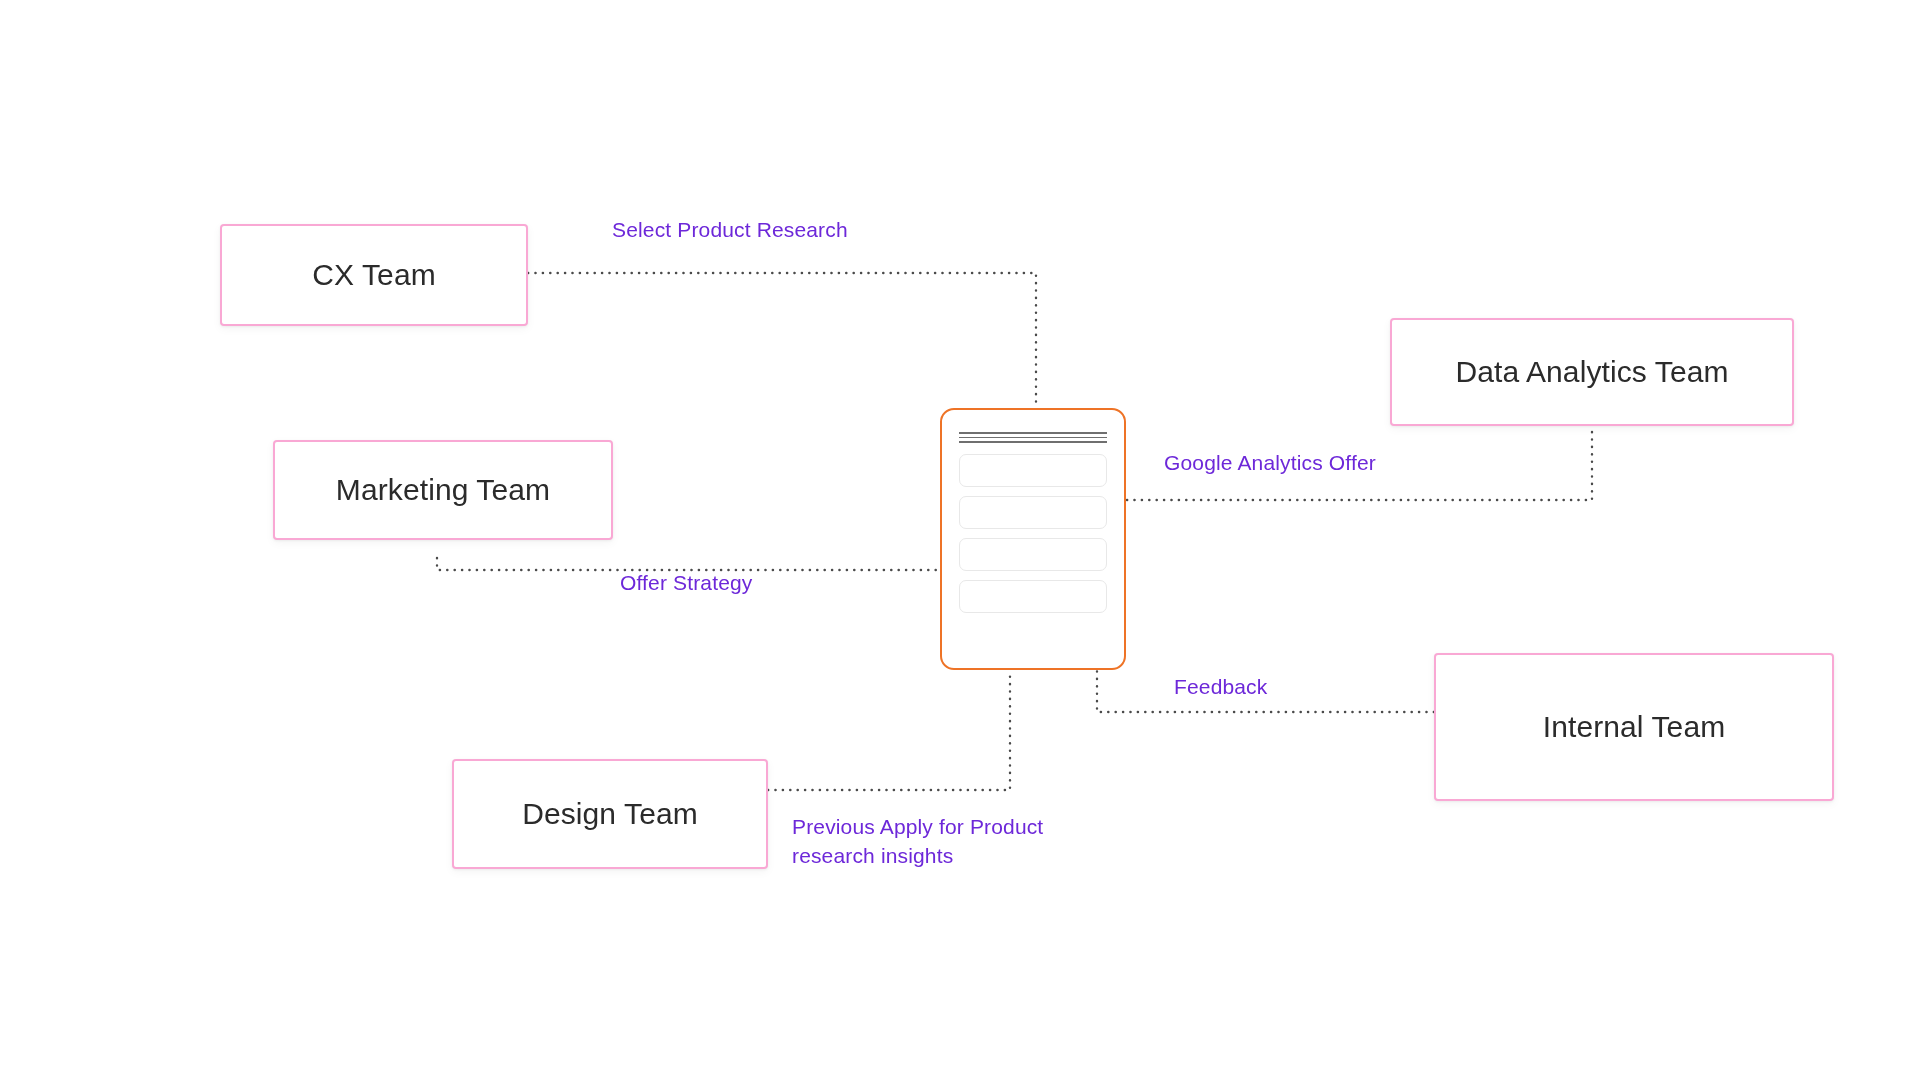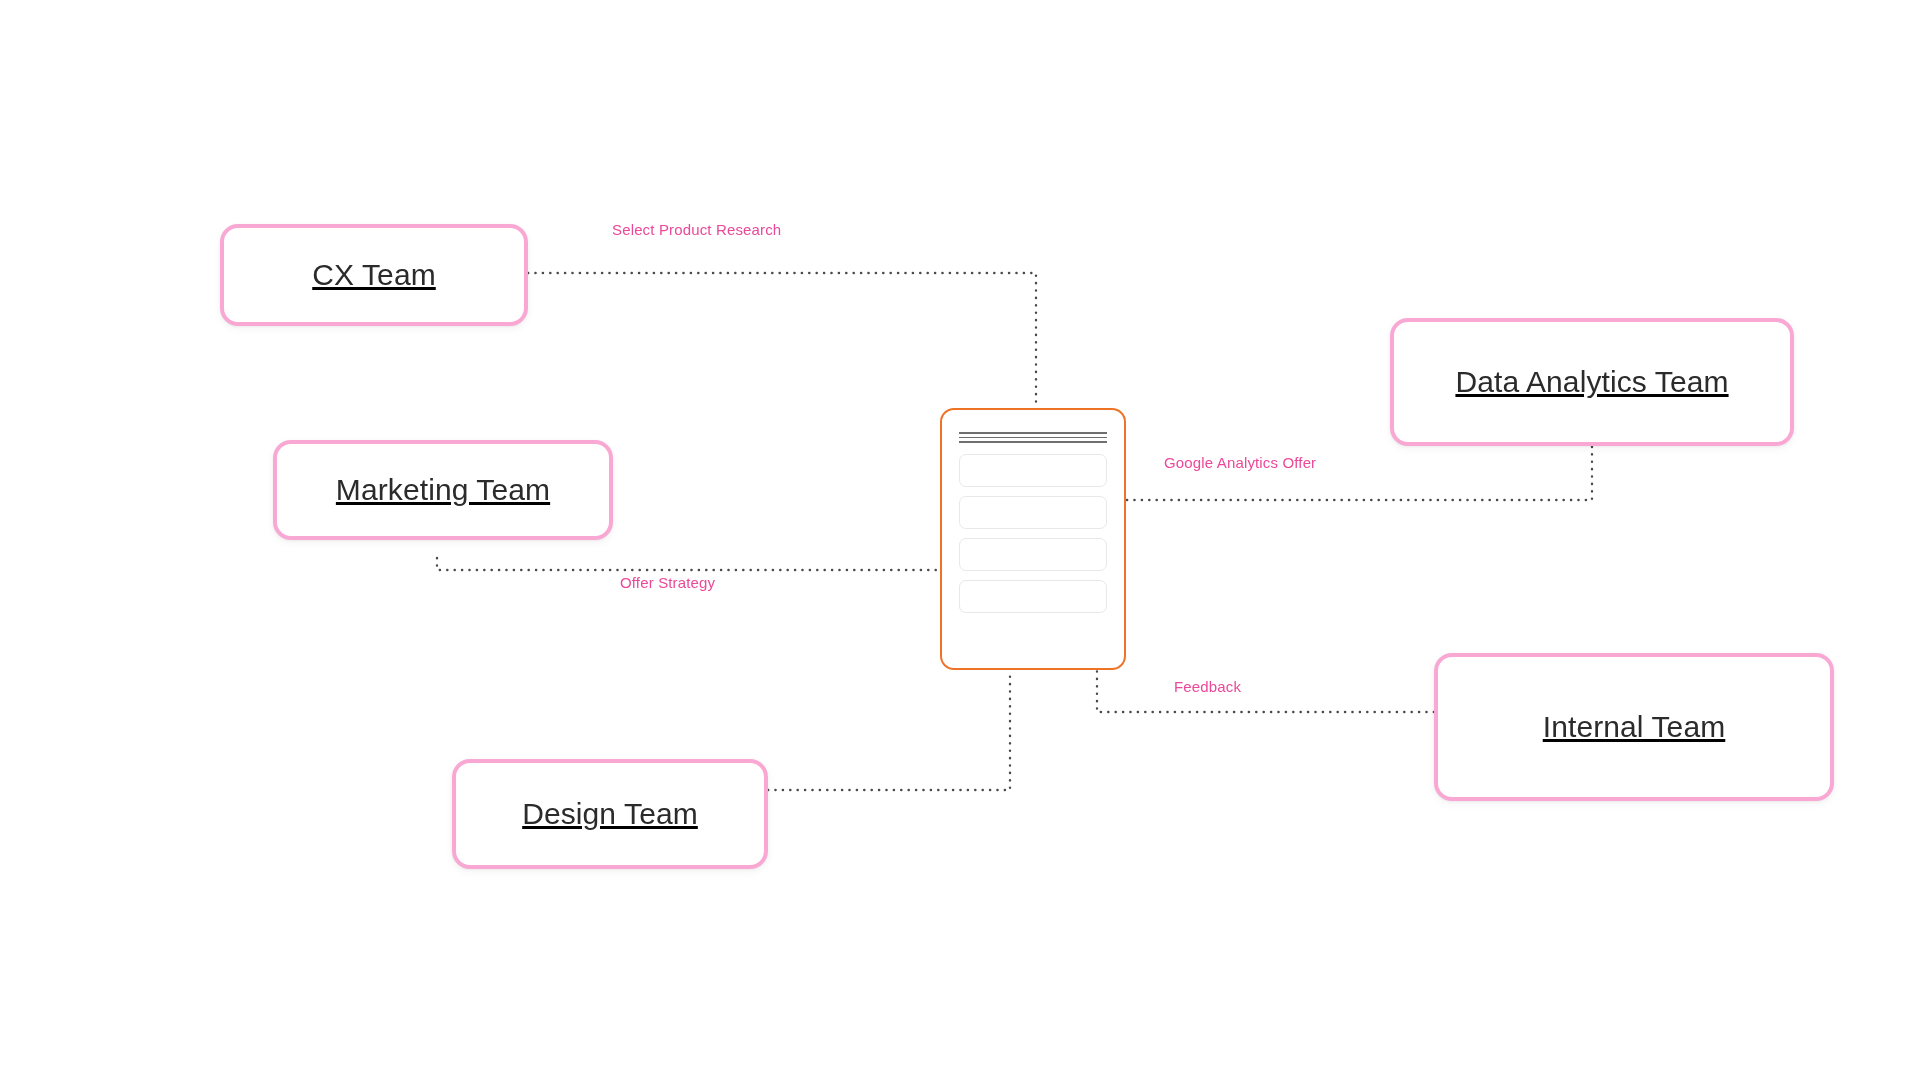--- a/index.html
+++ b/index.html
@@ -34,27 +34,26 @@
     stroke-width: 2.4;
     stroke-linecap: round;
     stroke-dasharray: 0.2 7.2;
   }
 
   
   .team-node {
     position: absolute;
     box-sizing: border-box;
     background: #ffffff;
-    border: 4px solid #f9a8d4;
-    border-radius: 18px;
+    border: 2px solid #f9a8d4;
+    border-radius: 4px;
     box-shadow: 0 1px 3px rgba(0,0,0,0.055), 0 3px 10px rgba(0,0,0,0.045);
     display: flex;
     align-items: center;
     justify-content: center;
-    text-decoration: underline;
   }
   .team-node-label {
     font-size: 30px;
     line-height: 1.2;
     color: #2b2b2b;
     letter-spacing: 0.1px;
     white-space: nowrap;
   }
 
   
@@ -92,22 +91,22 @@
     box-sizing: border-box;
     height: 33px;
     border: 1px solid #e8e8e8;
     border-radius: 7px;
     background: #ffffff;
   }
 
   
   .edge-label {
     position: absolute;
-    color: #ec4899;
-    font-size: 15px;
+    color: #6d28d9;
+    font-size: 21px;
     line-height: 29px;
     letter-spacing: 0.15px;
     white-space: pre-line;
   }
 </style>
 </head>
 <body>
 
 <div id="canvas">
 
@@ -129,21 +128,21 @@
   </div>
 
   <div class="team-node" id="node-marketing-team" style="left:273px; top:440px; width:340px; height:100px;">
     <span class="team-node-label">Marketing Team</span>
   </div>
 
   <div class="team-node" id="node-design-team" style="left:452px; top:735px; width:316px; height:110px;margin-top:24px;">
     <span class="team-node-label">Design Team</span>
   </div>
 
-  <div class="team-node" id="node-data-analytics-team" style="left:1390px; top:318px; width:404px; height:128px;">
+  <div class="team-node" id="node-data-analytics-team" style="left:1390px; top:318px; width:404px; height:108px;">
     <span class="team-node-label">Data Analytics Team</span>
   </div>
 
   <div class="team-node" id="node-internal-team" style="left:1434px; top:653px; width:400px; height:148px;">
     <span class="team-node-label">Internal Team</span>
   </div>
 
   <div id="research-card" style="left:940px; top:408px; width:186px; height:262px;">
     <div id="card-header-lines">
       <div class="header-line"></div>
@@ -159,14 +158,16 @@
   </div>
 
   <div class="edge-label" style="left:612px; top:215px;">Select Product Research</div>
 
   <div class="edge-label" style="left:1164px; top:448px;">Google Analytics Offer</div>
 
   <div class="edge-label" style="left:620px; top:568px;">Offer Strategy</div>
 
   <div class="edge-label" style="left:1174px; top:672px;">Feedback</div>
 
+  <div class="edge-label" style="left:792px; top:812px;">Previous Apply for Product
+research insights</div>
 
 </div>
 
 </body></html>

